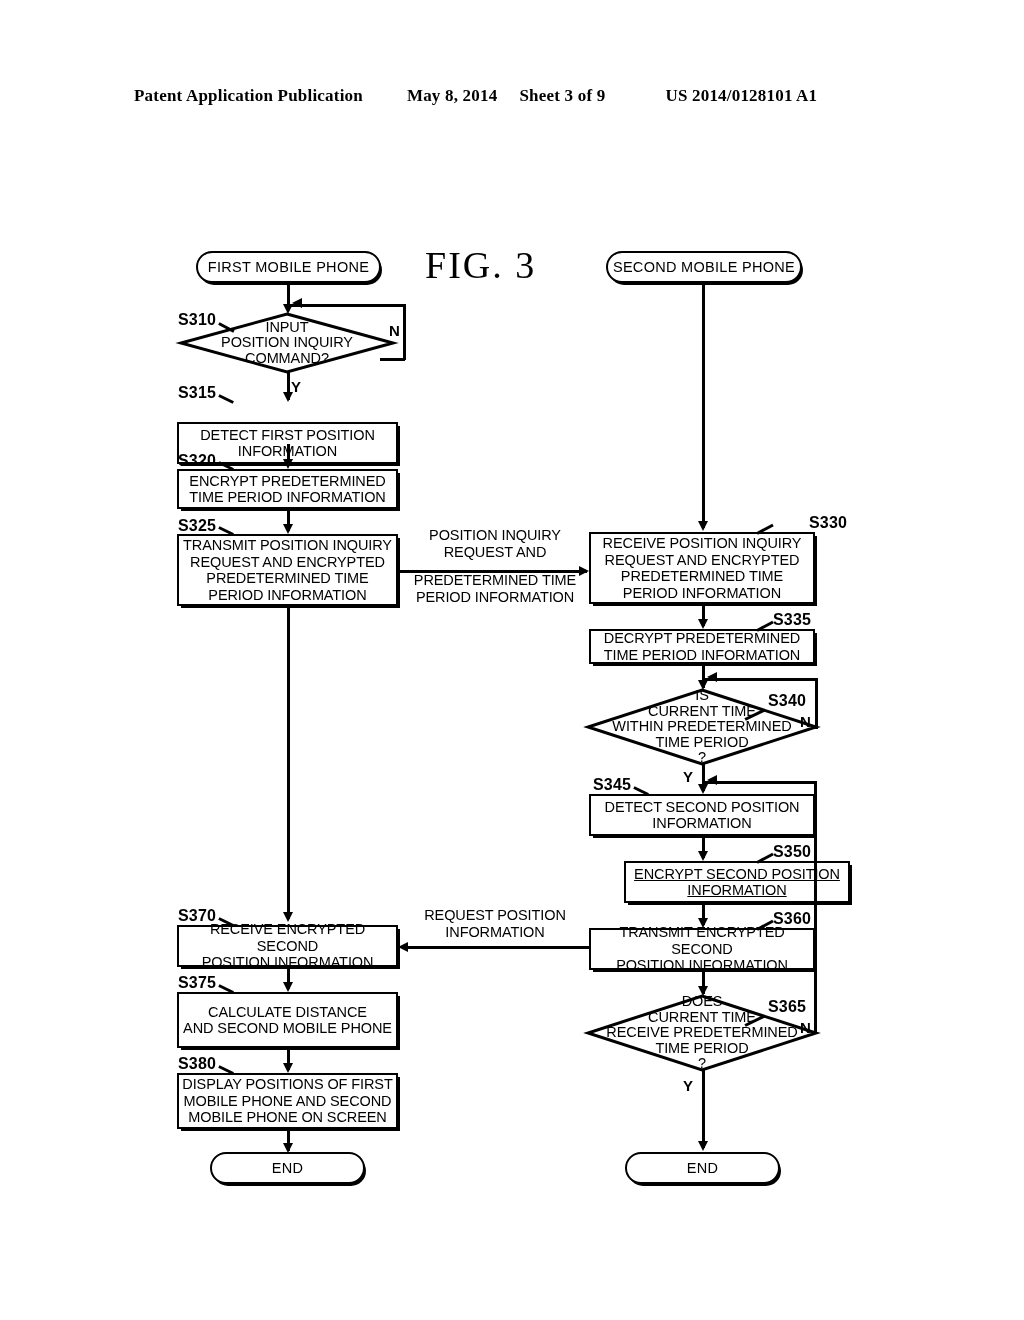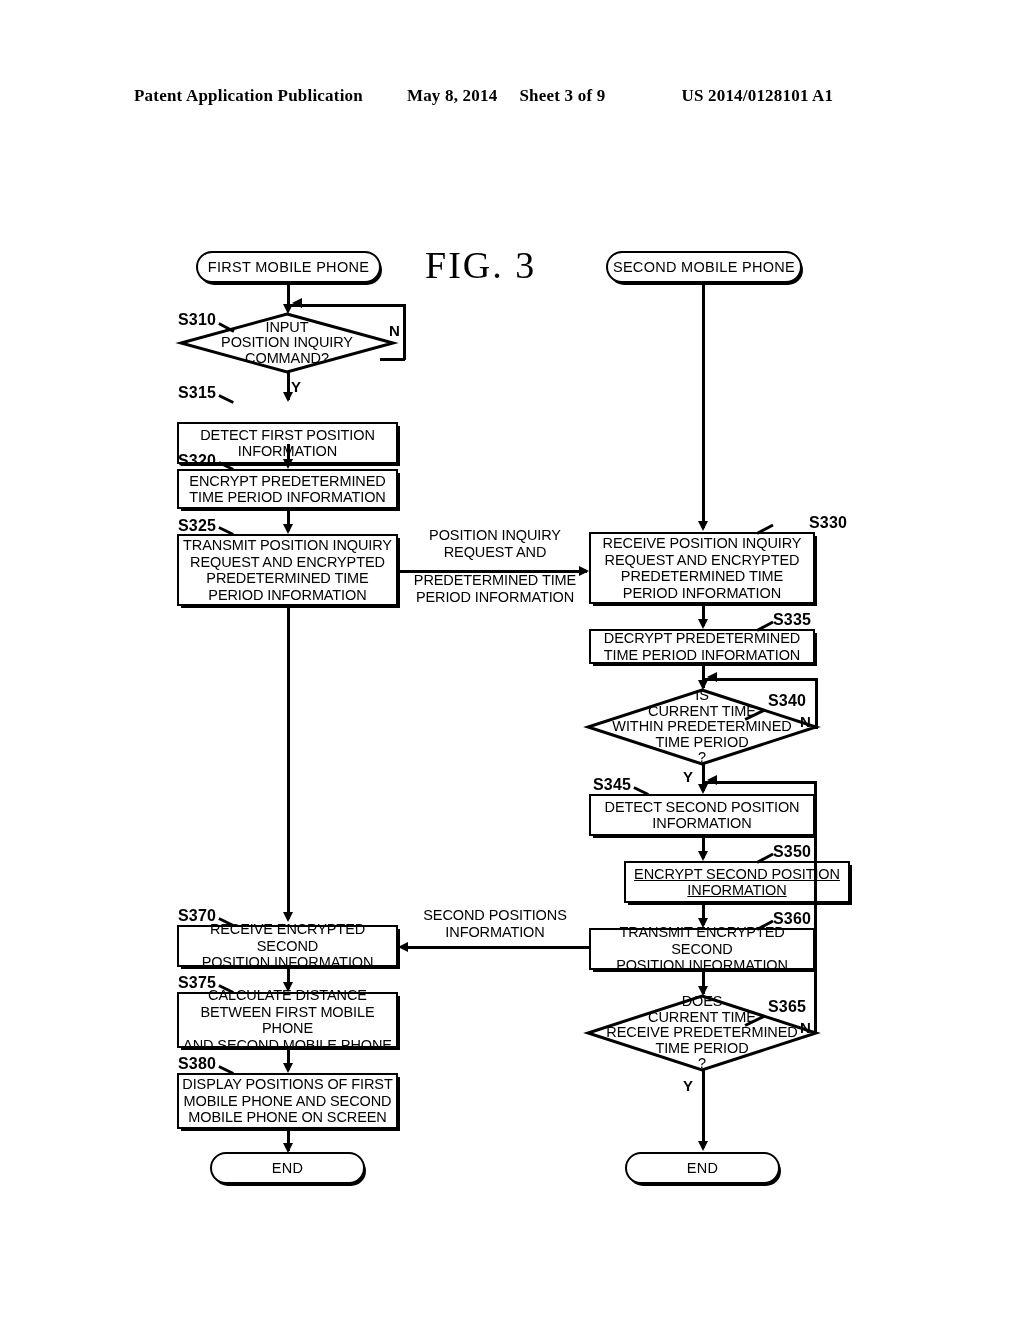--- a/index.html
+++ b/index.html
@@ -28,21 +28,21 @@
     font-weight: bold;
     font-size: 17px;
     letter-spacing: 0.2px;
     display: flex;
     align-items: baseline;
     white-space: nowrap;
   }
   #page-header .hdr-pub { }
   #page-header .hdr-date { margin-left: 44px; }
   #page-header .hdr-sheet { margin-left: 22px; }
-  #page-header .hdr-num { margin-left: 76px; }
+  #page-header .hdr-num { margin-left: 60px; }
 
   
   #fig-title {
     position: absolute;
     left: 425px;
     top: 243px;
     font-family: "Liberation Serif", serif;
     font-size: 38px;
     letter-spacing: 2px;
     white-space: nowrap;
@@ -333,21 +333,21 @@
     <div>POSITION INFORMATION</div>
   </div>
 </div>
 <div class="steplabel" style="left:773px; top:910px;">S360</div>
 <div class="tick" style="left:757px; top:928px; width:18px; height:2.5px; transform:rotate(-28deg); transform-origin:left center;"></div>
 
 <div class="vline" style="left:814px; top:781px; height:253px;"></div>
 <div class="hline" style="left:792px; top:1031px; width:25px;"></div>
 
 <div class="midlabel" style="left:400px; top:907px; width:190px;">
-  <div>SECOND POSITIONS</div>
+  <div>REQUEST POSITION</div>
   <div>INFORMATION</div>
 </div>
 <div class="hline" style="left:406px; top:946px; width:184px;"></div>
 <div class="arrow-left" style="left:398px; top:942px;"></div>
 
 <div class="vline" style="left:702px; top:970px; height:24px;"></div>
 <div class="arrow-down" style="left:698px; top:986px;"></div>
 
 <div class="diamond-wrap" style="left:585px; top:994px; width:234px; height:78px;">
   <svg width="234" height="78" viewBox="0 0 234 78">
@@ -381,21 +381,20 @@
 </div>
 <div class="steplabel" style="left:178px; top:907px;">S370</div>
 <div class="tick" style="left:219px; top:917px; width:16px; height:2.5px; transform:rotate(26deg); transform-origin:left center;"></div>
 
 <div class="vline" style="left:287px; top:967px; height:22px;"></div>
 <div class="arrow-down" style="left:283px; top:982px;"></div>
 
 <div class="pbox" style="left:177px; top:992px; width:221px; height:56px;">
   <div class="inner">
     <div>CALCULATE DISTANCE</div>
-    <div>BETWEEN FIRST MOBILE PHONE</div>
     <div>AND SECOND MOBILE PHONE</div>
   </div>
 </div>
 <div class="steplabel" style="left:178px; top:974px;">S375</div>
 <div class="tick" style="left:219px; top:984px; width:16px; height:2.5px; transform:rotate(26deg); transform-origin:left center;"></div>
 
 <div class="vline" style="left:287px; top:1048px; height:22px;"></div>
 <div class="arrow-down" style="left:283px; top:1063px;"></div>
 
 <div class="pbox" style="left:177px; top:1073px; width:221px; height:56px;">

